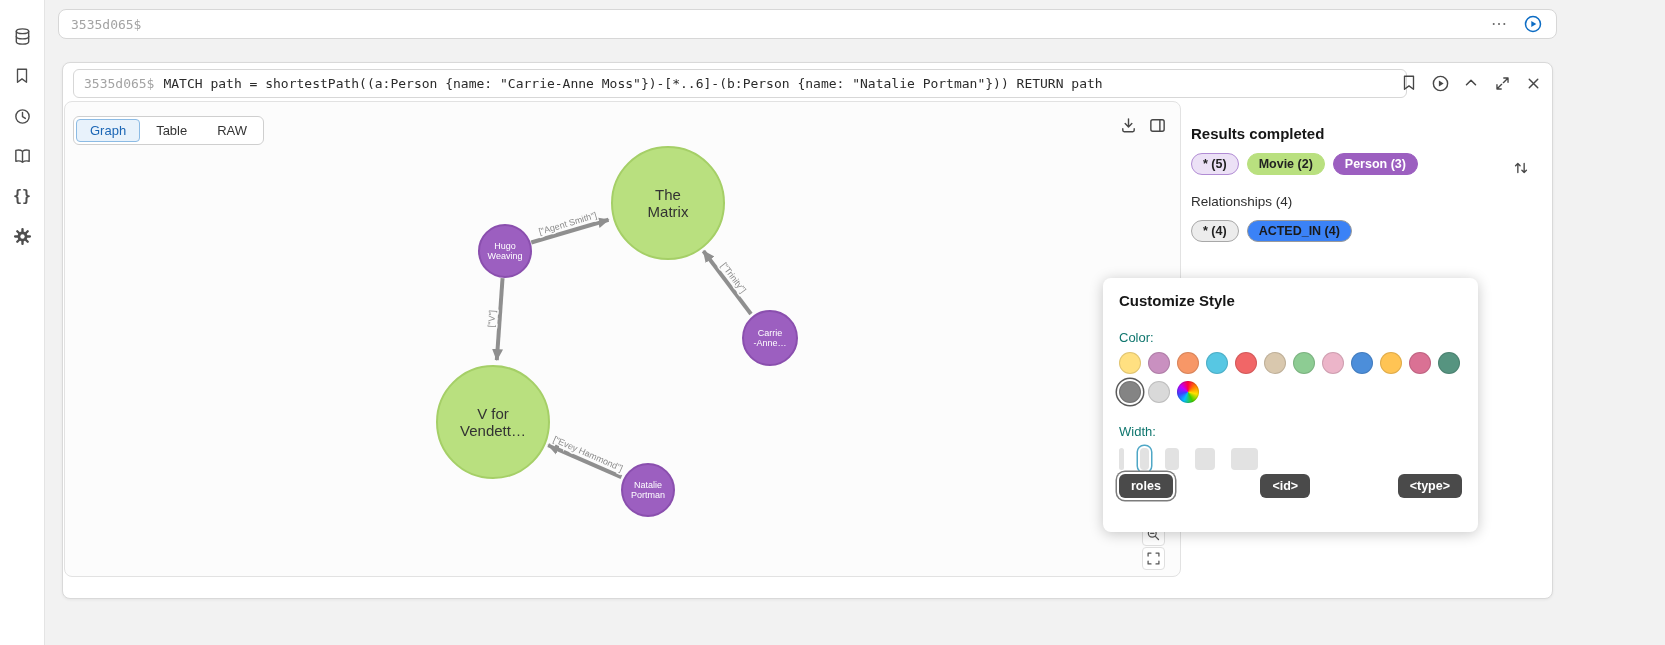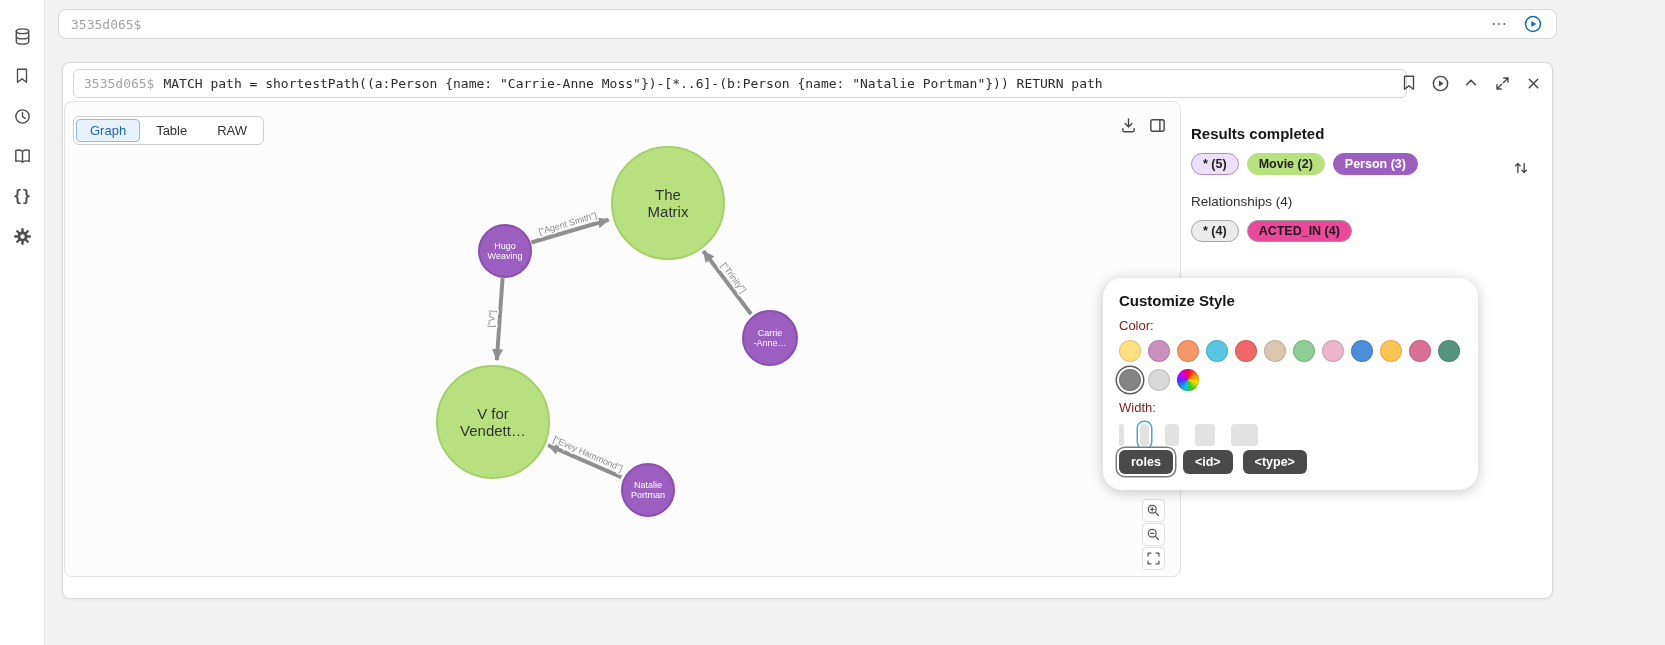--- a/index.html
+++ b/index.html
@@ -38,31 +38,31 @@
   
   .results-panel{position:absolute;left:1128px;top:38px;width:355px;padding:24px 12px 0 0;}
   .results-title{font-size:15px;font-weight:700;color:#161616;}
   .section-heading{font-size:13.5px;color:#2e2e2e;margin-top:19px;}
   .badge-row{display:flex;gap:8px;margin-top:11px;flex-wrap:wrap;}
   .badge{font-size:12.5px;font-weight:700;padding:3px 11px;border-radius:999px;border:1px solid;cursor:pointer;}
   .sort-btn{position:absolute;right:14px;top:56px;}
   .status-bar{position:absolute;right:12px;bottom:6px;font-size:12px;color:#6f6f6f;}
 
   
-  .popup{position:absolute;left:1103px;top:278px;width:375px;background:#fff;border-radius:19px;box-shadow:0 2px 14px rgba(0,0,0,.22);padding:14px 16px 16px;z-index:50;}
+  .popup{position:absolute;left:1103px;top:278px;width:375px;background:#fff;border-radius:8px;box-shadow:0 2px 14px rgba(0,0,0,.22);padding:14px 16px 34px;z-index:50;}
   .popup-title{font-size:15px;font-weight:700;color:#161616;}
-  .popup-label{font-size:13px;color:#7f1d1d;margin-top:9px;margin-bottom:7px;}
+  .popup-label{font-size:13px;color:#0f766e;margin-top:21px;margin-bottom:7px;}
   .swatches{display:flex;flex-wrap:wrap;gap:7px;width:343px;}
   .swatch{width:22px;height:22px;border-radius:50%;box-shadow:inset 0 0 0 1px rgba(0,0,0,.12);cursor:pointer;}
   .swatch.selected{box-shadow:inset 0 0 0 1px rgba(0,0,0,.12),0 0 0 2px #fff,0 0 0 3.5px #5a5a5a;}
   .swatch.rainbow{background:conic-gradient(#ff0040,#ff8000,#ffe000,#40d000,#00c0ff,#4040ff,#c000ff,#ff0040);}
   .width-row{display:flex;align-items:center;gap:16px;height:26px;}
   .width-bar{height:22px;background:#e2e2e2;border-radius:4px;cursor:pointer;}
   .width-bar.selected{box-shadow:0 0 0 2px #fff,0 0 0 3.5px #4fa7c6;}
-  .caption-row{display:flex;gap:10px;margin-top:2px;}
+  .caption-row{display:flex;margin-top:2px;justify-content:space-between;}
   .caption-btn{background:#4a4a4a;color:#fff;font-size:12.5px;font-weight:700;border:none;border-radius:6px;padding:5px 12px;cursor:pointer;font-family:inherit;}
   .caption-btn.selected{box-shadow:0 0 0 2px #fff,0 0 0 3.5px #7c7c7c;}
 
   
   .zoom-controls{position:absolute;left:1142px;top:499px;display:flex;flex-direction:column;gap:1px;z-index:10;}
   .zoom-btn{width:23px;height:23px;background:#fff;border:1px solid #e0e0e0;border-radius:4px;display:flex;align-items:center;justify-content:center;color:#555;cursor:pointer;padding:0;}
 </style>
 </head>
 <body>
 
@@ -226,21 +226,21 @@
       </svg>
     </button>
     <div class="badge-row" id="node-badges">
         <span class="badge" style="background: rgb(236, 225, 246); border-color: rgb(177, 140, 212); color: rgb(34, 34, 34);">* (5)</span>
         <span class="badge" style="background: rgb(185, 224, 127); border-color: rgb(185, 224, 127); color: rgb(34, 34, 34);">Movie (2)</span>
         <span class="badge" style="background: rgb(156, 95, 192); border-color: rgb(156, 95, 192); color: rgb(255, 255, 255);">Person (3)</span>
       </div>
     <div class="section-heading">Relationships (4)</div>
     <div class="badge-row" id="rel-badges">
         <span class="badge" style="background: rgb(236, 236, 236); border-color: rgb(168, 168, 168); color: rgb(34, 34, 34);">* (4)</span>
-        <span class="badge" style="background: #ec4899; border-color: rgb(155, 155, 155); color: rgb(26, 26, 26);">ACTED_IN (4)</span>
+        <span class="badge" style="background: #3b82f6; border-color: rgb(155, 155, 155); color: rgb(26, 26, 26);">ACTED_IN (4)</span>
       </div>
   </aside>
 
 </section>
 
 <div class="zoom-controls">
   <button class="zoom-btn">
     <svg viewBox="0 0 18 18" width="15" height="15" fill="none" stroke="currentColor" stroke-width="1.5" stroke-linecap="round">
       <circle cx="7.5" cy="7.5" r="4.7"></circle>
         <path d="M11.2 11.2L15 15"></path>

